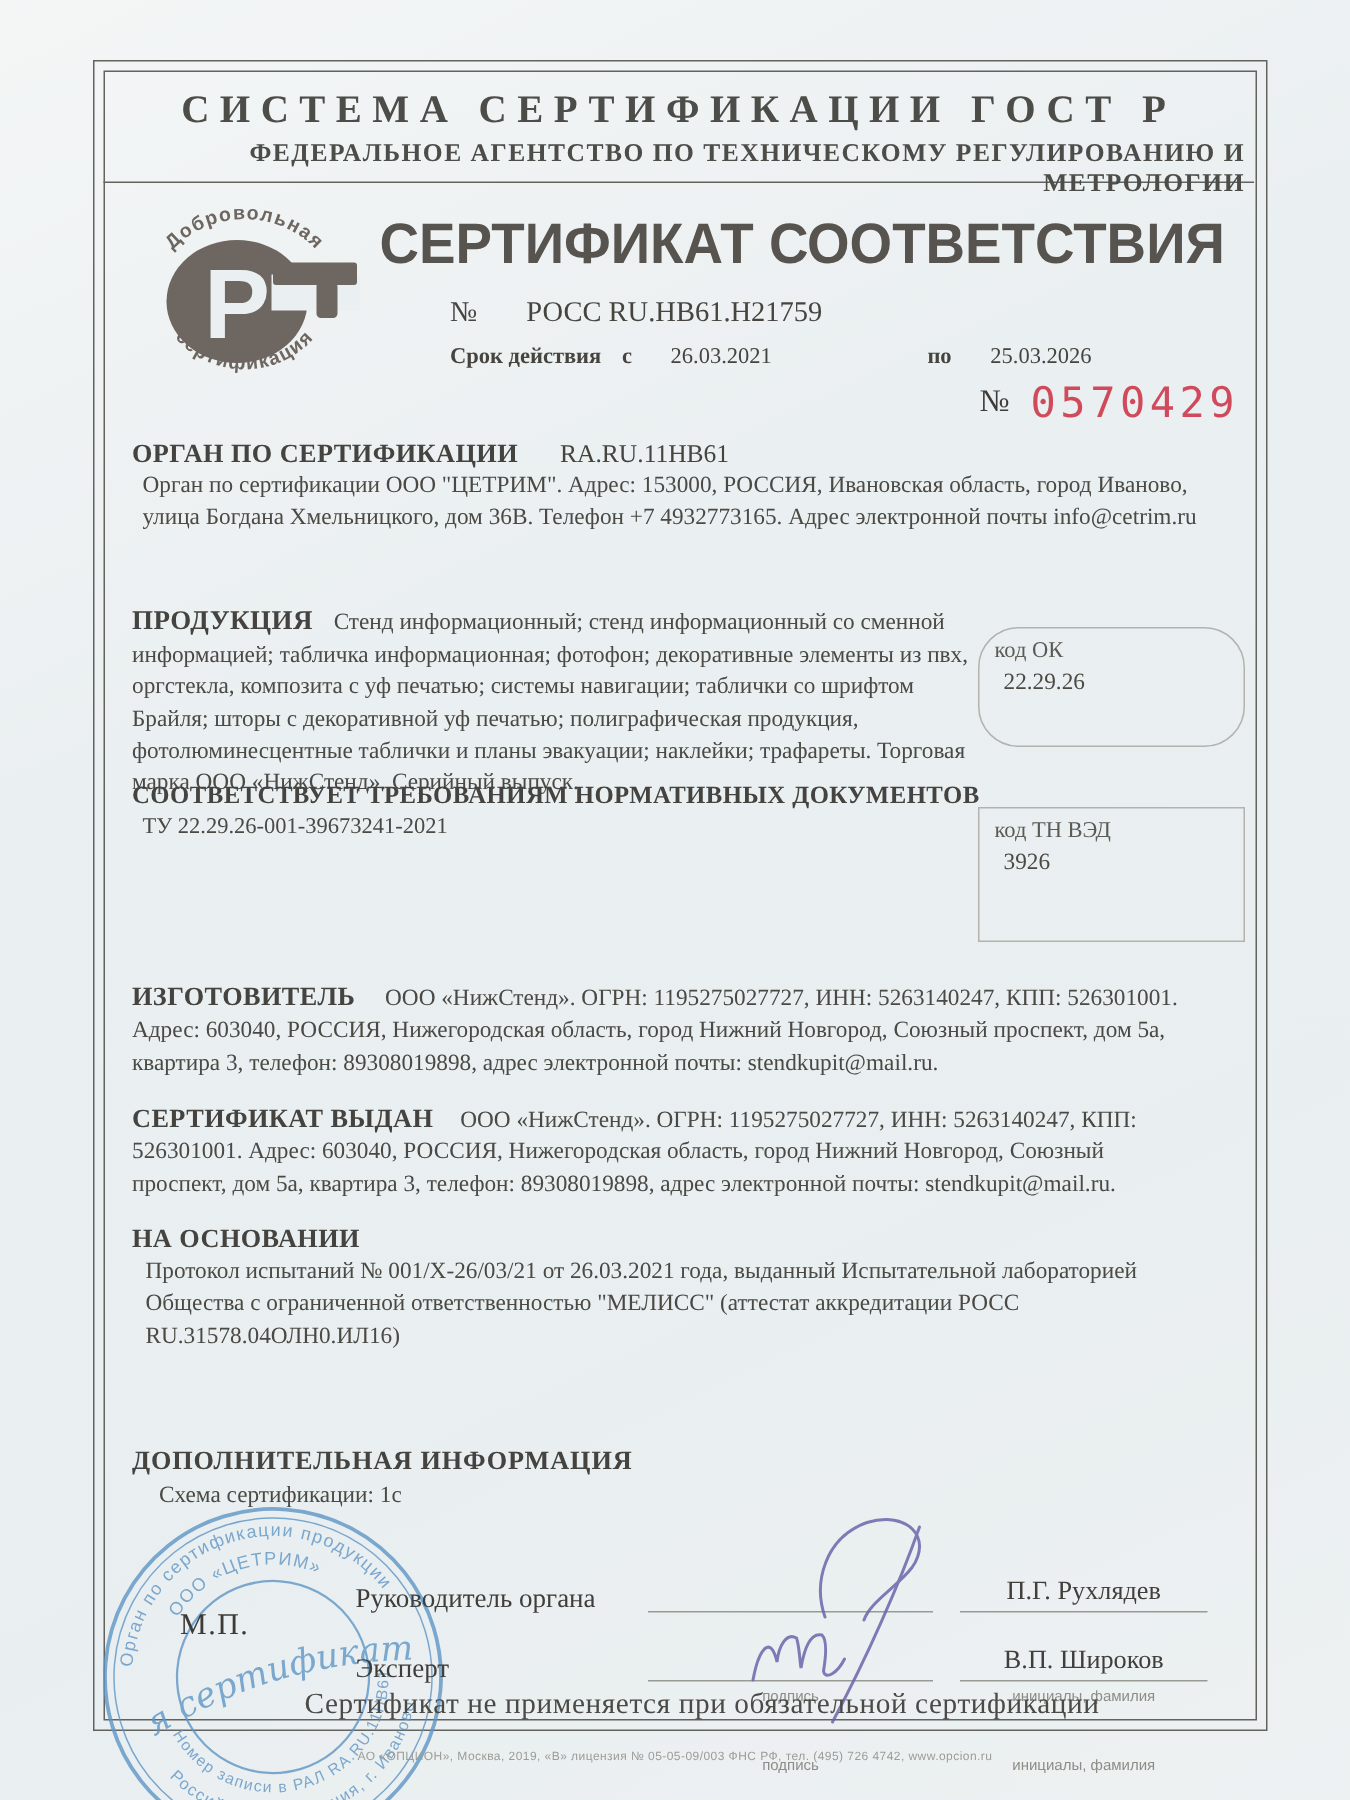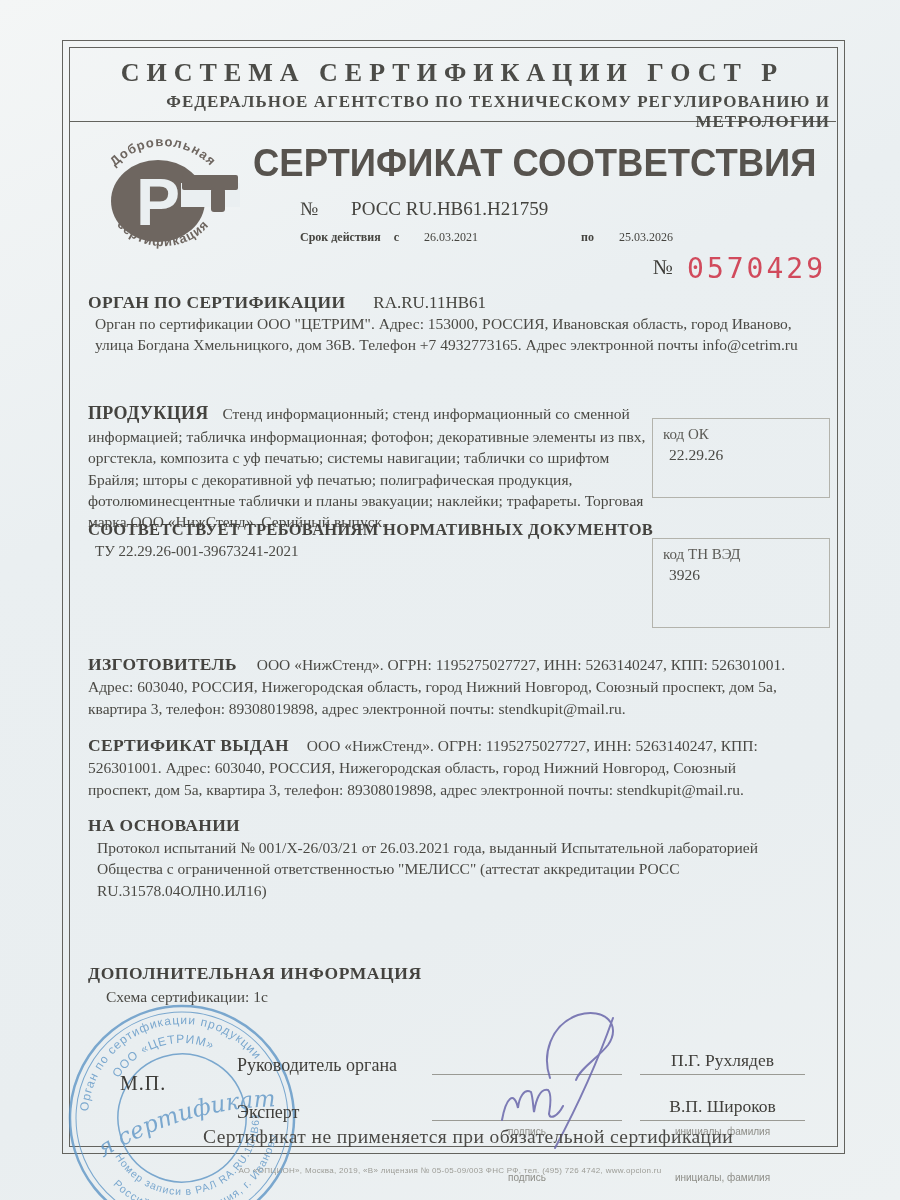--- a/index.html
+++ b/index.html
@@ -57,21 +57,21 @@
     </g>
   </svg>
 
   <div class="abs cert-title" style="left:253px;top:142px;">СЕРТИФИКАТ СООТВЕТСТВИЯ</div>
 
   <div class="abs" style="left:300px;top:198px;font-size:19px;">
     <span style="margin-right:28px;">№</span>
     <span>РОСС RU.НВ61.Н21759</span>
   </div>
 
-  <div class="abs" style="left:300px;top:230px;font-size:12px;">
+  <div class="abs" style="left:300px;top:230px;font-size:15px;">
     <span style="font-weight:bold;">Срок действия</span>
     <span style="font-weight:bold;margin-left:10px;">с</span>
     <span style="margin-left:22px;">26.03.2021</span>
     <span style="font-weight:bold;margin-left:100px;">по</span>
     <span style="margin-left:22px;">25.03.2026</span>
   </div>
 
   <div class="abs" style="left:653px;top:252px;">
     <span style="font-size:21px;color:#3d3c38;vertical-align:4px;">№</span>
     <span class="redno" style="margin-left:10px;">0570429</span>
@@ -80,21 +80,21 @@
   <div class="abs" style="left:88px;top:292px;">
     <span class="headb" style="font-size:17.5px;">ОРГАН ПО СЕРТИФИКАЦИИ</span>
     <span style="font-size:17px;margin-left:24px;">RA.RU.11НВ61</span>
   </div>
   <div class="abs serif15" style="left:95px;top:313px;width:706px;">Орган по сертификации ООО "ЦЕТРИМ". Адрес: 153000, РОССИЯ, Ивановская область, город Иваново, улица Богдана Хмельницкого, дом 36В. Телефон +7 4932773165. Адрес электронной почты info@cetrim.ru</div>
 
   <div class="abs serif15" style="left:88px;top:401px;width:567px;">
     <span class="headb" style="font-size:18px;">ПРОДУКЦИЯ</span>
     <span style="margin-left:10px;">Стенд информационный; стенд информационный со сменной информацией; табличка информационная; фотофон; декоративные элементы из пвх, оргстекла, композита с уф печатью; системы навигации; таблички со шрифтом Брайля; шторы с декоративной уф печатью; полиграфическая продукция, фотолюминесцентные таблички и планы эвакуации; наклейки; трафареты. Торговая марка ООО «НижСтенд». Серийный выпуск.</span>
   </div>
-  <div class="codebox" style="left:652px;top:418px;width:156px;height:64px;">
+  <div class="codebox" style="left:652px;top:418px;width:156px;height:64px;border-radius:27px;">
     <div>код ОК</div>
     <div class="val">22.29.26</div>
   </div>
 
   <div class="abs headb" style="left:88px;top:520px;font-size:16.5px;">СООТВЕТСТВУЕТ ТРЕБОВАНИЯМ НОРМАТИВНЫХ ДОКУМЕНТОВ</div>
   <div class="abs serif15" style="left:95px;top:541px;font-size:15px;">ТУ 22.29.26-001-39673241-2021</div>
   <div class="codebox" style="left:652px;top:538px;width:156px;height:74px;">
     <div>код ТН ВЭД</div>
     <div class="val">3926</div>
   </div>

